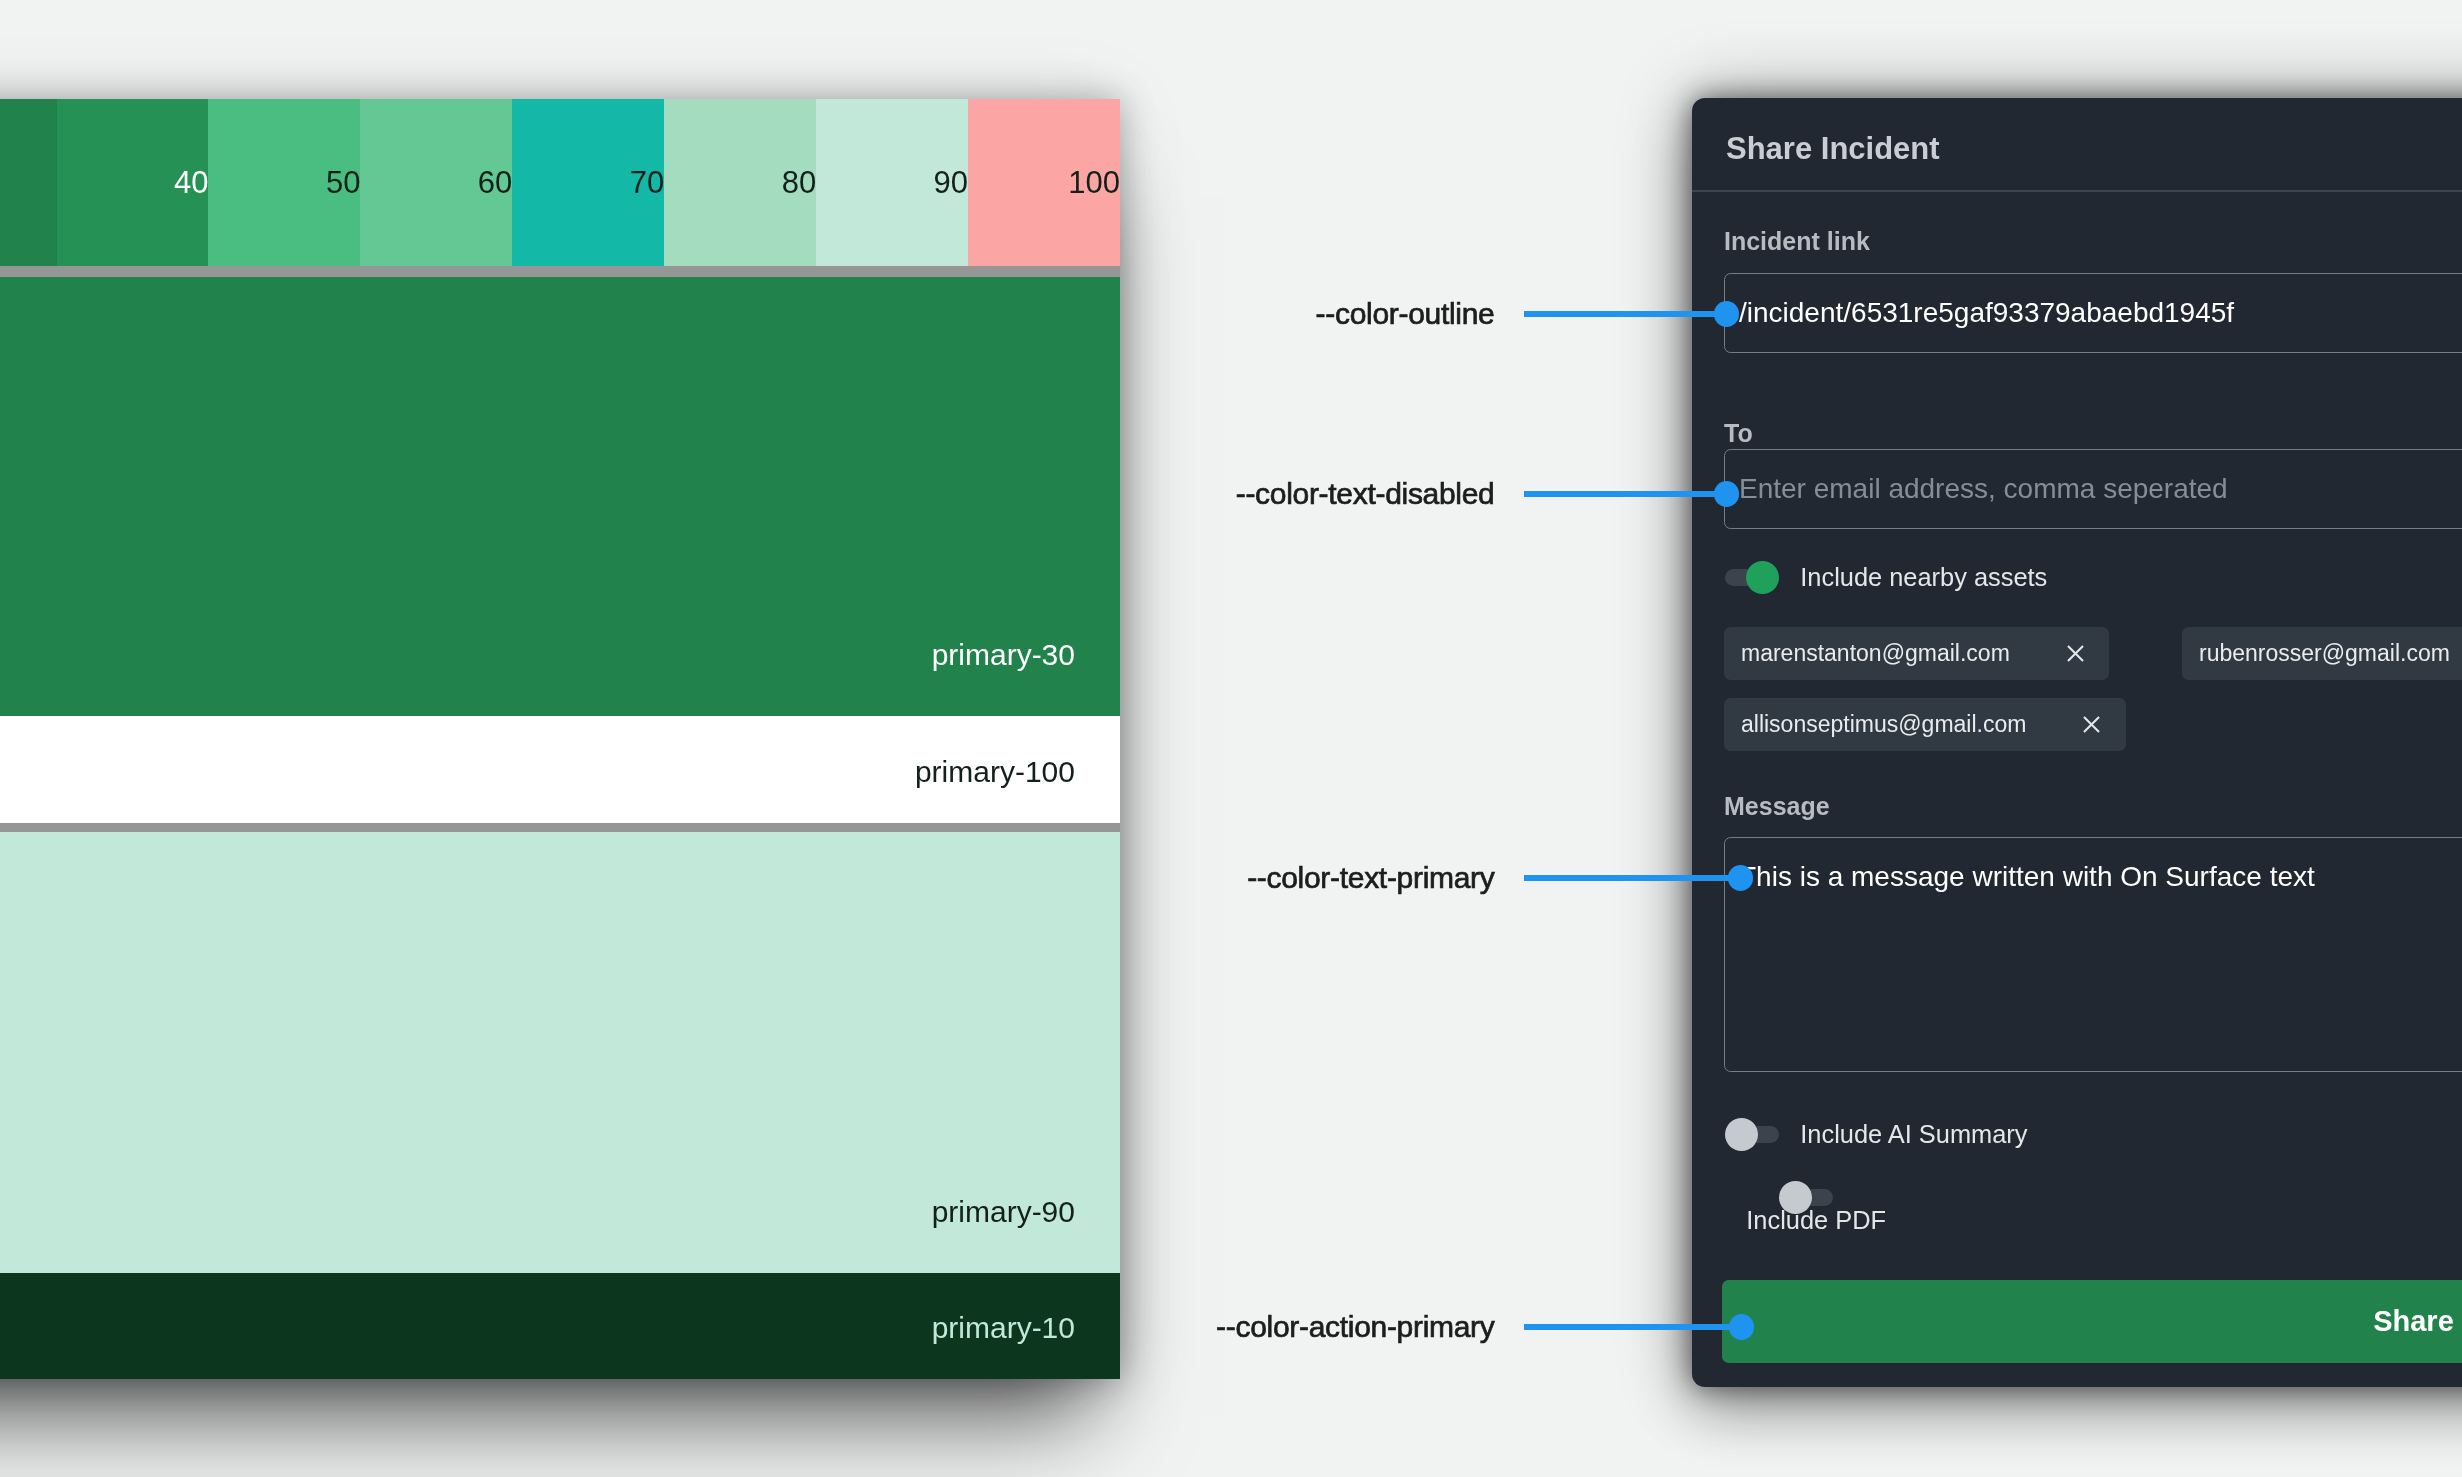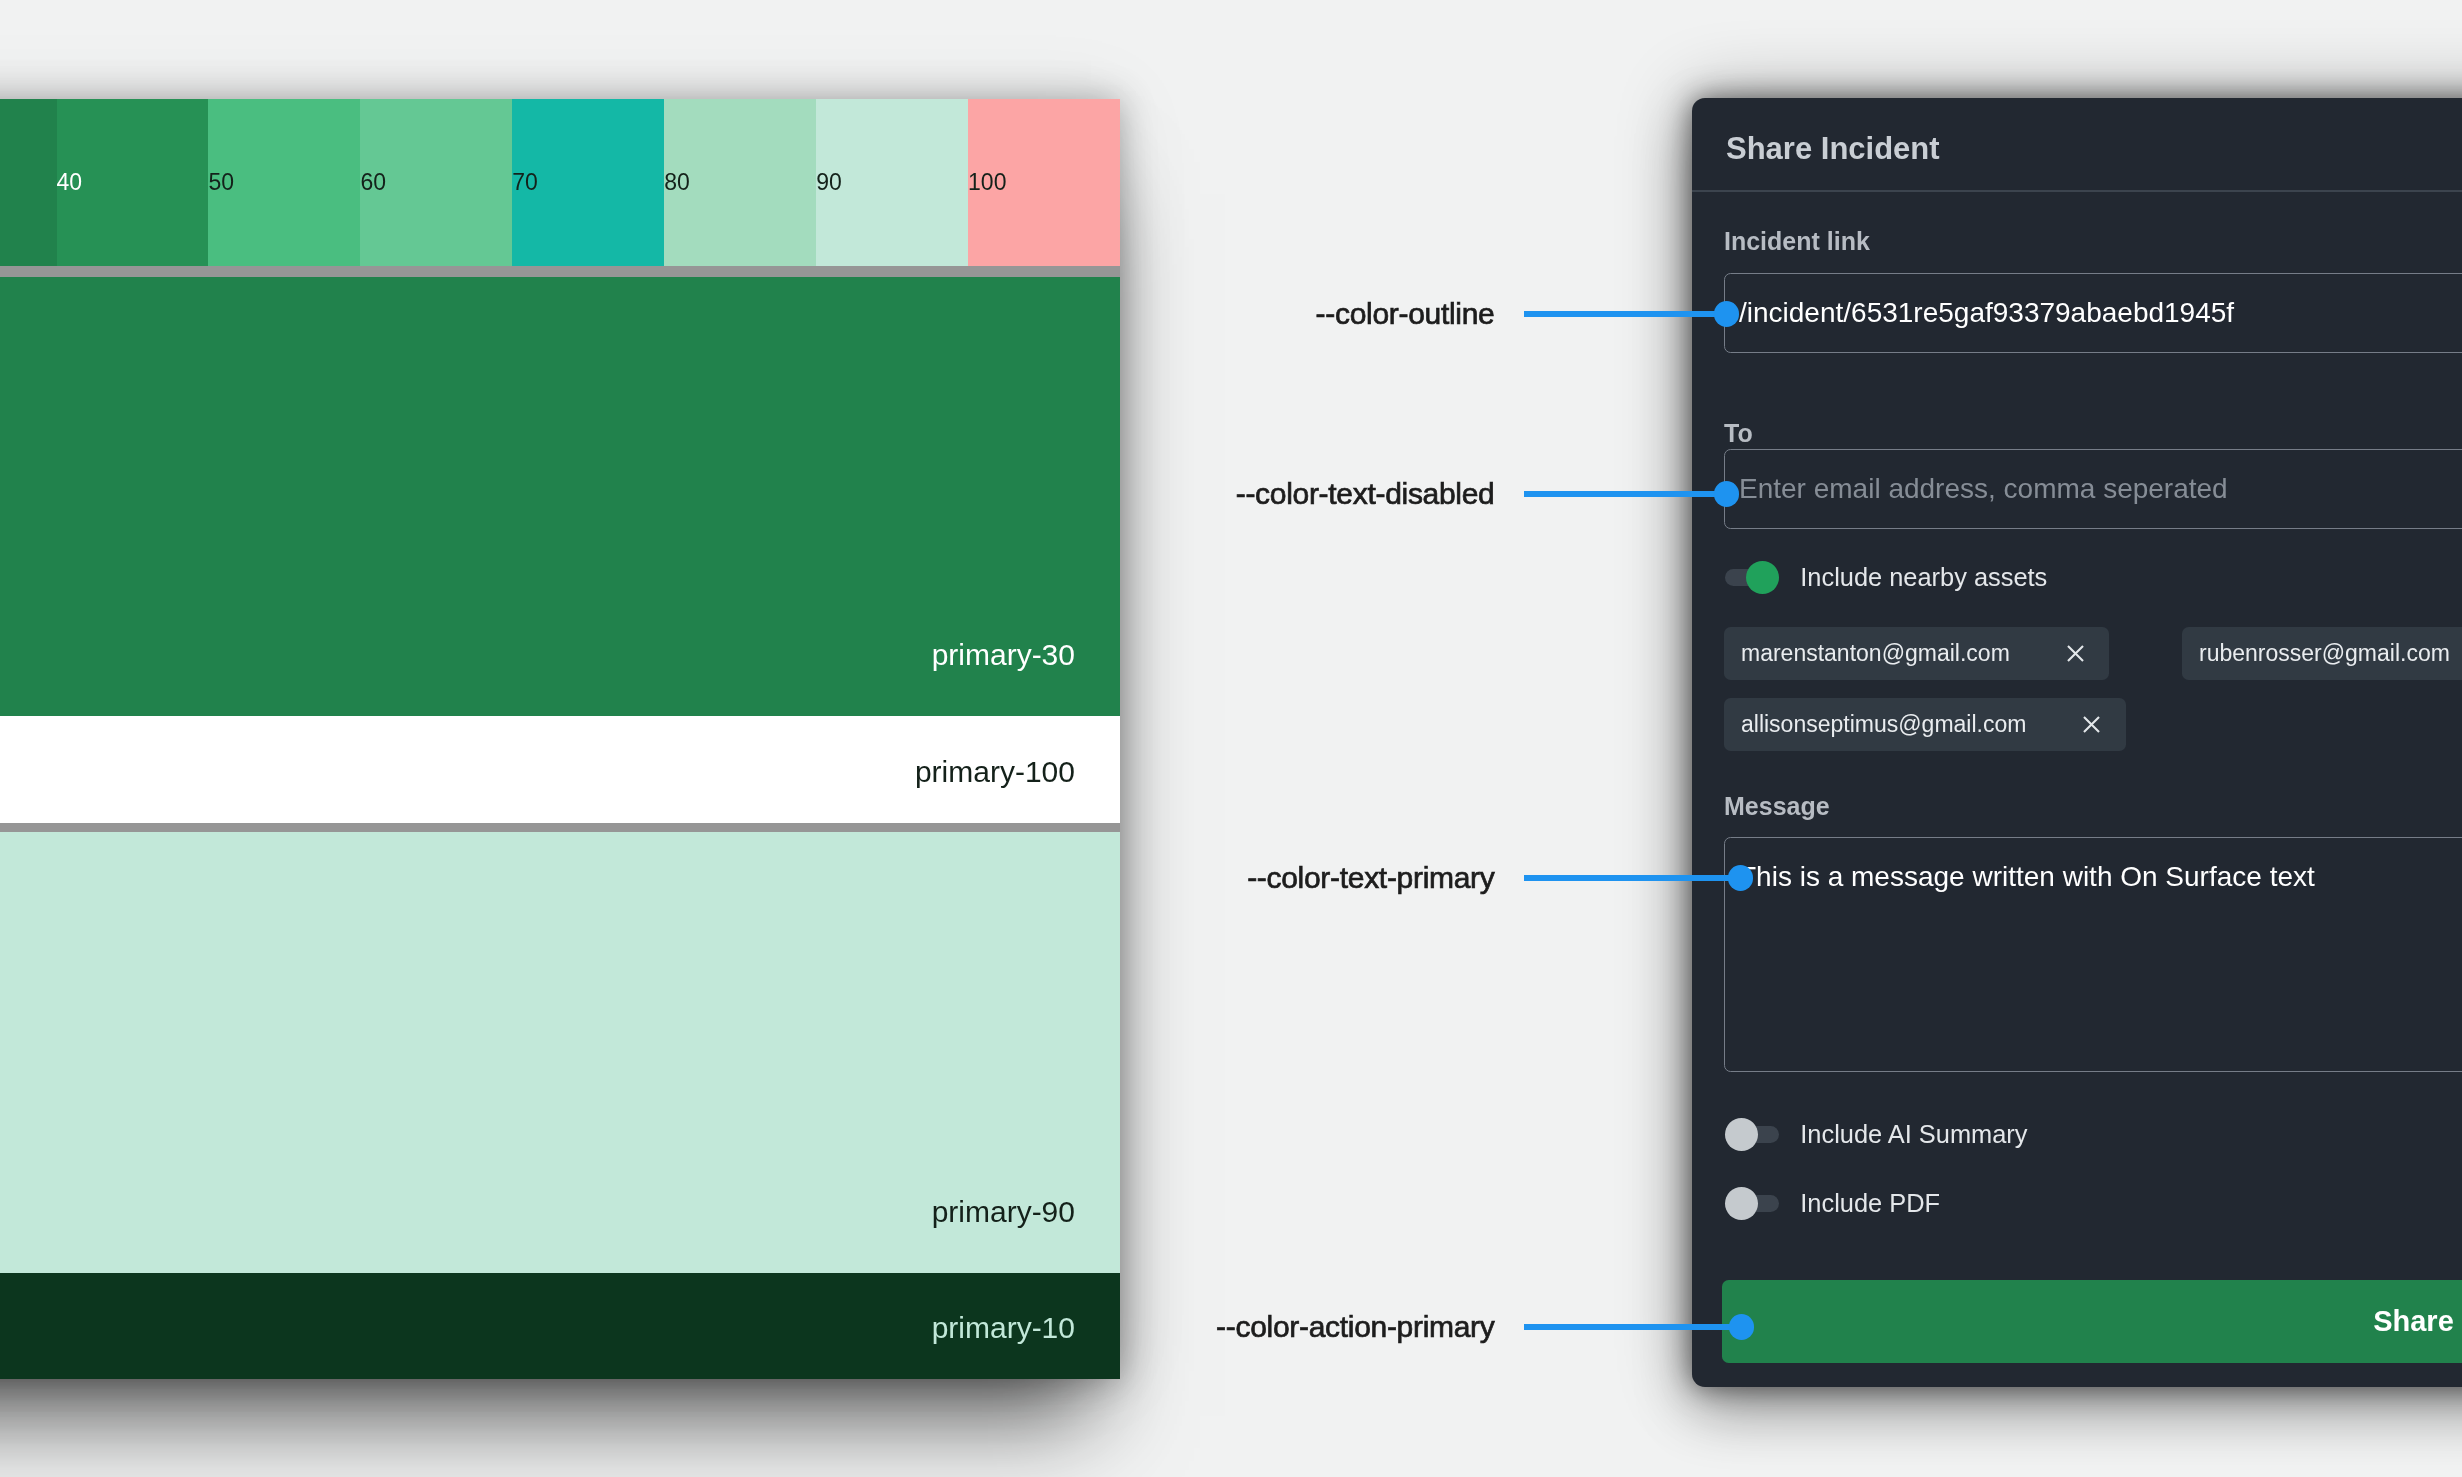--- a/index.html
+++ b/index.html
@@ -12,22 +12,22 @@
   }
 
   
   .palette {
     position:absolute; left:-821px; top:99px; width:1941px;
     box-shadow: 0 0 33px rgba(0,0,0,0.30), 0 0 74px rgba(0,0,0,0.08), 0 66px 90px -29px rgba(0,0,0,0.62);
   }
   .pal-card { position:relative; z-index:3; }
   .scale-row { display:flex; height:167px; }
   .scale-cell {
-    width:152px; display:flex; align-items:center; justify-content:flex-start;
-    font-size:23px; color:#14211a; letter-spacing:0px;
+    width:152px; display:flex; align-items:center; justify-content:flex-end;
+    font-size:31px; color:#14211a; letter-spacing:0px;
   }
   .scale-cell.light-text { color:#ffffff; }
   .scale-cell:first-child { width:878px; }
 
   .block {
     position:relative; display:flex; align-items:flex-end; justify-content:flex-end;
     padding:0 45px 44px 0;
     font-size:30px; letter-spacing:0px;
   }
   .pal-gap { background:#969696; position:relative; z-index:2; }
@@ -197,21 +197,21 @@
   <div class="textarea-box" style="top:739px; height:235px;">
     <span>This is a message written with On Surface text</span>
   </div>
 
   <div class="toggle-row" style="top:1022px;">
     <span class="toggle off">
         <span class="knob"></span>
       </span>
     <span class="toggle-label">Include AI Summary</span>
   </div>
-  <div class="toggle-row" style="top:1091px;">
+  <div class="toggle-row" style="top:1091px;flex-direction:column;">
     <span class="toggle off">
         <span class="knob"></span>
       </span>
     <span class="toggle-label">Include PDF</span>
   </div>
 
   <div class="share-btn" style="left:30px; right:30px; top:1182px; height:83px;">
     <span>Share</span>
   </div>
 </div>

